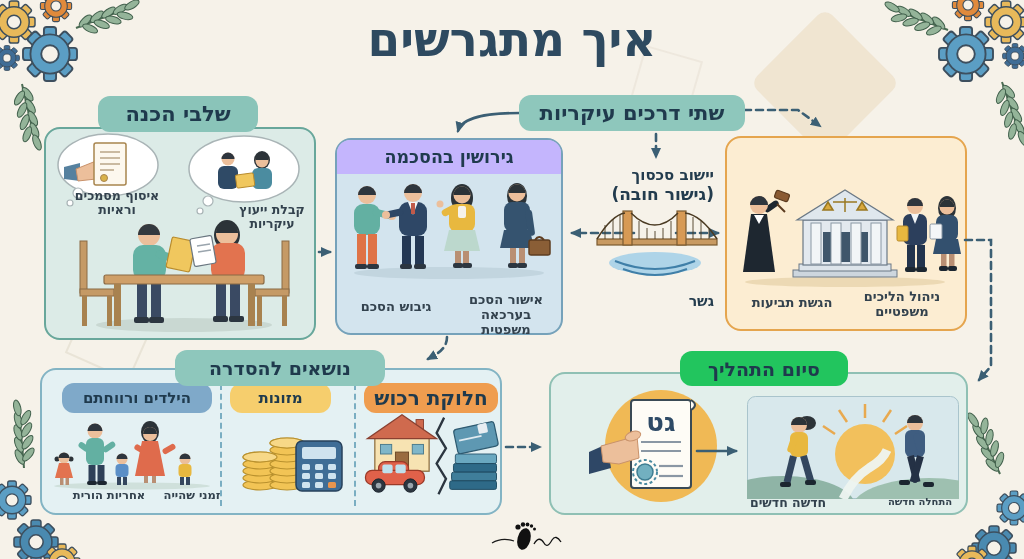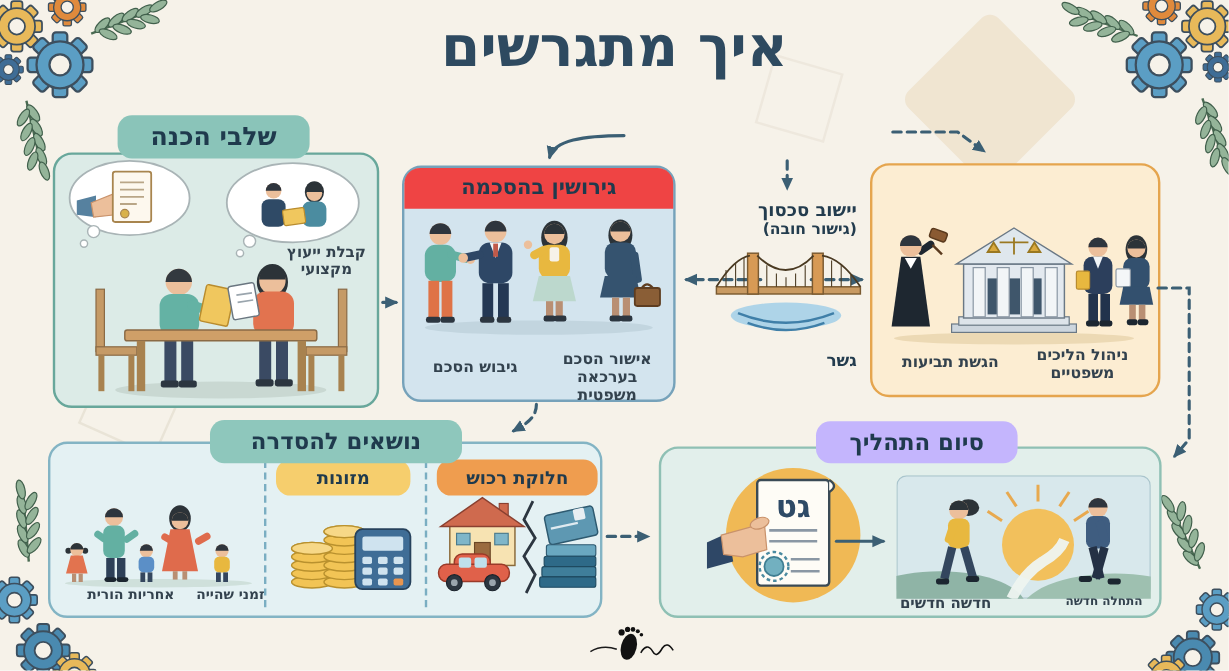--- a/index.html
+++ b/index.html
@@ -204,26 +204,30 @@
         <rect x="170" y="151" width="10" height="38" fill="#3a4a63"></rect>
         <rect x="184" y="151" width="10" height="38" fill="#3a4a63"></rect>
         <rect x="167" y="187" width="15" height="6" rx="2" fill="#2c3640"></rect>
         <rect x="183" y="187" width="15" height="6" rx="2" fill="#2c3640"></rect>
 
         <rect x="58" y="146" width="160" height="9" rx="2" fill="#cf9f68" stroke="#8a6a45" stroke-width="1.2"></rect>
         <rect x="68" y="155" width="7" height="42" fill="#a8824f"></rect>
         <rect x="202" y="155" width="7" height="42" fill="#a8824f"></rect>
       </g>
     </svg>
-    <div class="lbl" style="left:184px;top:74px;width:84px;">קבלת ייעוץ מקצועי</div>
-  </div>
-
+    <div class="lbl" style="left:28px;top:60px;width:86px;">איסוף מסמכים וראיות</div>
+    <div class="lbl" style="left:184px;top:74px;width:84px;">קבלת ייעוץ עיקריות</div>
+  </div>
+
+  <div class="pill" style="left:519px;top:95px;width:226px;height:36px;background:#8ec7bc;font-size:21px;">
+    <span>שתי דרכים עיקריות</span>
+  </div>
 
   <div class="panel" style="left:335px;top:138px;width:228px;height:197px;background:#d3e4ee;border-color:#76a2ba;">
-    <div class="band" style="background:#ef4444;font-size:17.5px;">
+    <div class="band" style="background:#c4b5fd;font-size:17.5px;">
       <span>גירושין בהסכמה</span>
     </div>
     <svg class="abs" style="left:0;top:34px;" width="223" height="122" viewBox="0 0 223 122">
       <ellipse cx="112" cy="99" rx="95" ry="6" fill="#c2d5df"></ellipse>
 
       <circle cx="30" cy="21" r="9" fill="#ecbf9b"></circle>
       <path d="M21,21 a9,9 0 0 1 18,0 z" fill="#2e353d"></path>
       <rect x="17" y="30" width="26" height="31" rx="9" fill="#63b0a2"></rect>
       <rect x="36" y="34" width="21" height="7" rx="3.5" fill="#63b0a2" transform="rotate(14 36 37)"></rect>
       <circle cx="55" cy="42" r="4" fill="#ecbf9b"></circle>
@@ -270,21 +274,21 @@
       <g>
         <path d="M198,66 q4,-6 9,0" fill="none" stroke="#5e3d20" stroke-width="2"></path>
         <rect x="192" y="66" width="21" height="15" rx="2" fill="#8a5e36" stroke="#5e3d20" stroke-width="1.5"></rect>
       </g>
     </svg>
     <div class="lbl" style="left:14px;top:160px;width:90px;font-size:13px;">גיבוש הסכם</div>
     <div class="lbl" style="left:118px;top:153px;width:102px;font-size:13px;">אישור הסכם בערכאה משפטית</div>
   </div>
 
   <div class="med" style="left:599px;top:166px;width:115px;font-size:15px;font-weight:700;">יישוב סכסוך</div>
-  <div class="med" style="left:599px;top:184px;width:115px;font-size:13px;font-weight:600;">(גישור חובה)</div>
+  <div class="med" style="left:599px;top:184px;width:115px;font-size:17px;font-weight:600;">(גישור חובה)</div>
   <svg class="abs" style="left:593px;top:203px;z-index:3;" width="128" height="88" viewBox="0 0 128 88">
     <ellipse cx="62" cy="60" rx="46" ry="11" fill="#aed4e8"></ellipse>
     <path d="M22,58 Q62,74 102,58" fill="none" stroke="#3f7fa8" stroke-width="2"></path>
     <path d="M30,66 Q62,78 94,66" fill="none" stroke="#3f7fa8" stroke-width="2"></path>
     <rect x="4" y="36" width="120" height="6" fill="#c89a62" stroke="#7a5a30" stroke-width="1.2"></rect>
     <rect x="30" y="8" width="9" height="34" fill="#d79a55" stroke="#7a5a30" stroke-width="1.2"></rect>
     <rect x="84" y="8" width="9" height="34" fill="#d79a55" stroke="#7a5a30" stroke-width="1.2"></rect>
     <path d="M4,36 Q19,12 32,10" fill="none" stroke="#4a3a22" stroke-width="1.5"></path>
     <path d="M38,10 Q62,34 85,10" fill="none" stroke="#4a3a22" stroke-width="1.5"></path>
     <path d="M92,10 Q108,12 124,36" fill="none" stroke="#4a3a22" stroke-width="1.5"></path>
@@ -358,24 +362,27 @@
       </g>
     </svg>
     <div class="lbl" style="left:15px;top:158px;width:100px;font-size:13px;">הגשת תביעות</div>
     <div class="lbl" style="left:122px;top:152px;width:106px;font-size:13px;">ניהול הליכים משפטיים</div>
   </div>
 
   <div class="pill" style="left:175px;top:350px;width:210px;height:36px;background:#8ec7bc;font-size:19px;">
     <span>נושאים להסדרה</span>
   </div>
   <div class="panel" style="left:40px;top:368px;width:462px;height:147px;background:#e4f1f3;border-color:#83b4c4;">
-    <div class="pill" style="left:188px;top:13px;width:112px;height:30px;background:#f6ce6d;font-size:15px;position:absolute;">
+    <div class="pill" style="left:20px;top:13px;width:150px;height:30px;background:#7fa9c9;font-size:15px;position:absolute;">
+      <span>הילדים ורווחתם</span>
+    </div>
+    <div class="pill" style="left:188px;top:13px;width:101px;height:30px;background:#f6ce6d;font-size:15px;position:absolute;">
       <span>מזונות</span>
     </div>
-    <div class="pill" style="left:322px;top:13px;width:134px;height:30px;background:#ef9d4f;font-size:15px;position:absolute;">
+    <div class="pill" style="left:322px;top:13px;width:134px;height:30px;background:#ef9d4f;font-size:20px;position:absolute;">
       <span>חלוקת רכוש</span>
     </div>
     <div class="abs" style="left:178px;top:14px;height:122px;border-left:2px dashed #7aaec2;"></div>
     <div class="abs" style="left:312px;top:14px;height:122px;border-left:2px dashed #7aaec2;"></div>
 
     <svg class="abs" style="left:8px;top:48px;" width="165" height="72" viewBox="0 0 165 72">
       <ellipse cx="82" cy="68" rx="78" ry="3.5" fill="#cfe0db"></ellipse>
       <circle cx="7" cy="41" r="2.5" fill="#2c3338"></circle>
         <circle cx="21" cy="41" r="2.5" fill="#2c3338"></circle>
       <circle cx="14" cy="40" r="5.5" fill="#ecbf9b"></circle>
@@ -475,21 +482,21 @@
         <rect x="130" y="16" width="10" height="10" rx="1.5" fill="#e8eef2" transform="rotate(-12 126 29)"></rect>
         <line x1="108" y1="32" x2="132" y2="27" stroke="#dfeaf0" stroke-width="2"></line>
         <rect x="104" y="46" width="44" height="10" rx="2" fill="#6aa8c0" stroke="#2e5a70" stroke-width="1"></rect>
         <rect x="102" y="56" width="46" height="9" rx="2" fill="#2e6a88" stroke="#1e4a60" stroke-width="1"></rect>
         <rect x="100" y="65" width="48" height="9" rx="2" fill="#3f7e9a" stroke="#1e4a60" stroke-width="1"></rect>
         <rect x="98" y="74" width="50" height="9" rx="2" fill="#2e6a88" stroke="#1e4a60" stroke-width="1"></rect>
       </g>
     </svg>
   </div>
 
-  <div class="pill" style="left:680px;top:351px;width:168px;height:35px;background:#c4b5fd;font-size:19px;">
+  <div class="pill" style="left:680px;top:351px;width:168px;height:35px;background:#22c55e;font-size:19px;">
     <span>סיום התהליך</span>
   </div>
   <div class="panel" style="left:549px;top:372px;width:419px;height:143px;background:#e2efeb;border-color:#8fc0b4;">
     <svg class="abs" style="left:38px;top:10px;" width="135" height="125" viewBox="0 0 135 125">
       <circle cx="72" cy="62" r="56" fill="#f0b955"></circle>
       <rect x="42" y="16" width="60" height="88" rx="3" fill="#fefcf6" stroke="#3a4a55" stroke-width="2"></rect>
       <path d="M102,16 q8,5 0,10" fill="#fefcf6" stroke="#3a4a55" stroke-width="2"></path>
       <text x="72" y="47" font-size="26" font-weight="bold" fill="#2e4a66" text-anchor="middle">גט</text>
       <line x1="52" y1="58" x2="92" y2="58" stroke="#8a97a4" stroke-width="2.2"></line>
       <line x1="52" y1="67" x2="92" y2="67" stroke="#8a97a4" stroke-width="2.2"></line>

